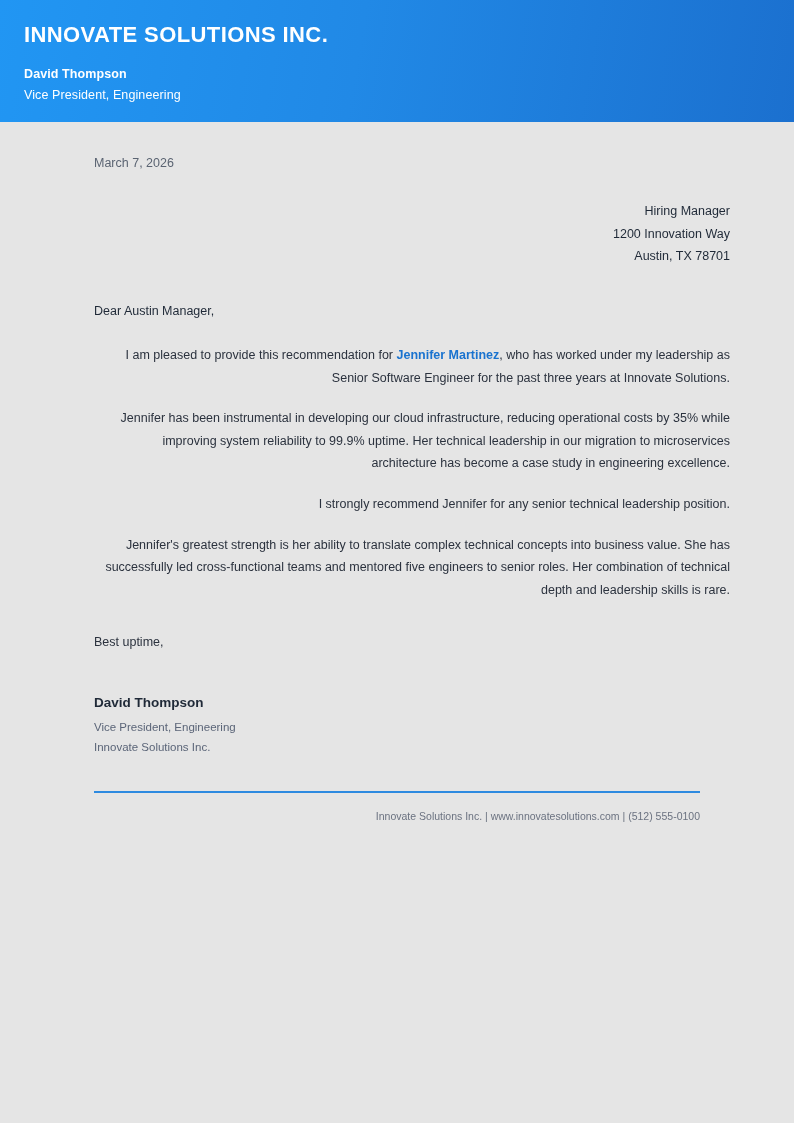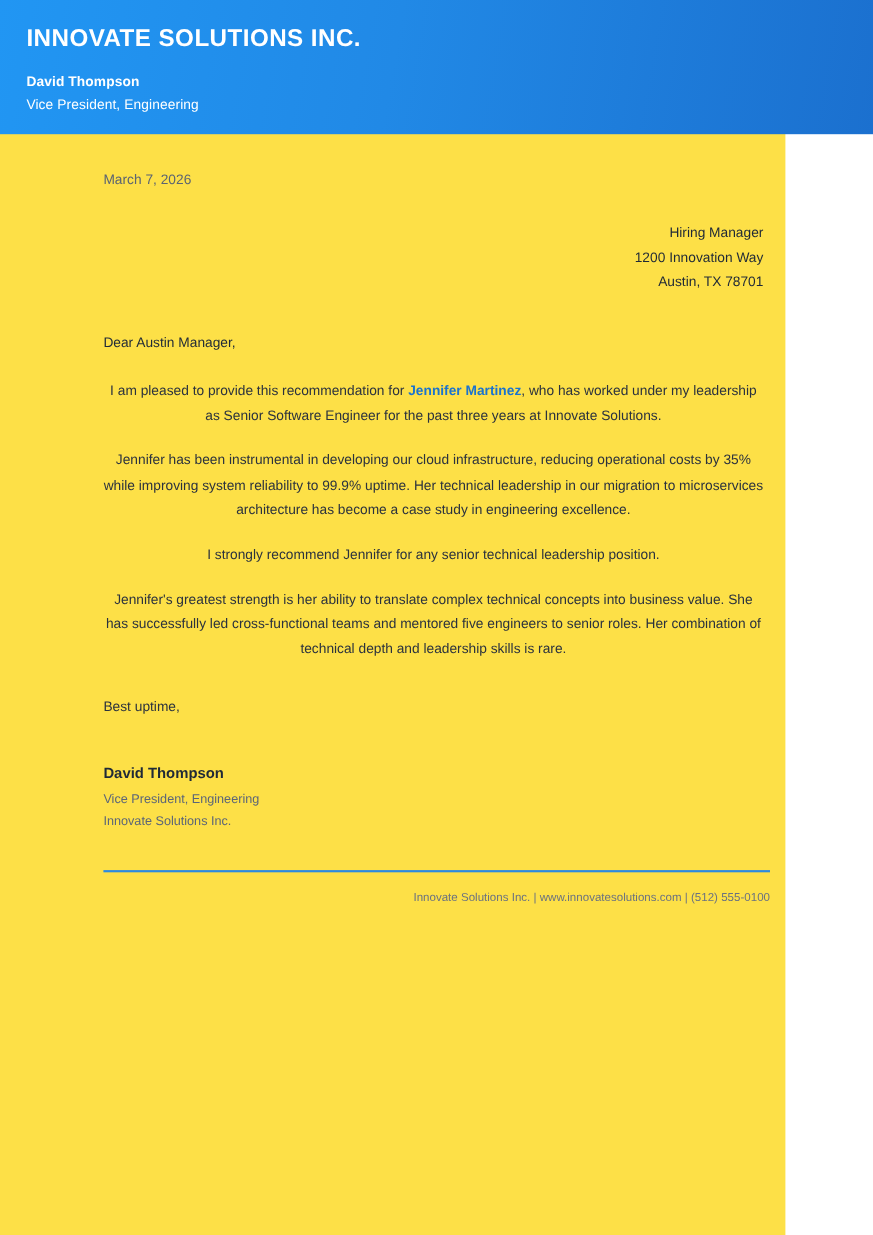--- a/index.html
+++ b/index.html
@@ -12,23 +12,23 @@
     width: 794px;
     height: 1123px;
     font-family: "Liberation Sans", "DejaVu Sans", sans-serif;
     color: #1f2937;
     -webkit-font-smoothing: antialiased;
     overflow: hidden;
   }
 
   .page {
     position: relative;
-    width: 714px;
+    width: 794px;
     height: 1123px;
-    background: #fde047;
+    background: #e5e5e5;
     box-sizing: border-box;
   }
 
   
   .letterhead {
     width: 794px;
     height: 122px;
     background: linear-gradient(100deg, #2196f3 0%, #2189e6 45%, #1b70cf 100%);
     box-sizing: border-box;
     padding: 22px 0 0 24px;
@@ -56,21 +56,21 @@
     font-size: 12.5px;
     line-height: 18px;
     font-weight: normal;
     color: #ffffff;
     letter-spacing: 0.1px;
     margin-top: 3px;
   }
 
   
   .body-area {
-    padding: 33px 100px 0 94px;
+    padding: 33px 64px 0 94px;
     box-sizing: border-box;
     width: 794px;
   }
 
   .letter-date {
     font-size: 12.5px;
     line-height: 17px;
     color: #5b6472;
     margin: 0 0 28px 0;
   }
@@ -90,21 +90,21 @@
     line-height: 22px;
     color: #1f2937;
     margin: 0 0 22px 0;
   }
 
   .letter-paragraph {
     font-size: 12.5px;
     line-height: 22.4px;
     color: #2b323e;
     margin: 0 0 18.5px 0;
-    text-align: center;
+    text-align: right;
   }
   .letter-paragraph:last-of-type {
     margin-bottom: 0;
   }
 
   .highlight-name {
     color: #1a73cf;
     font-weight: bold;
   }
 

